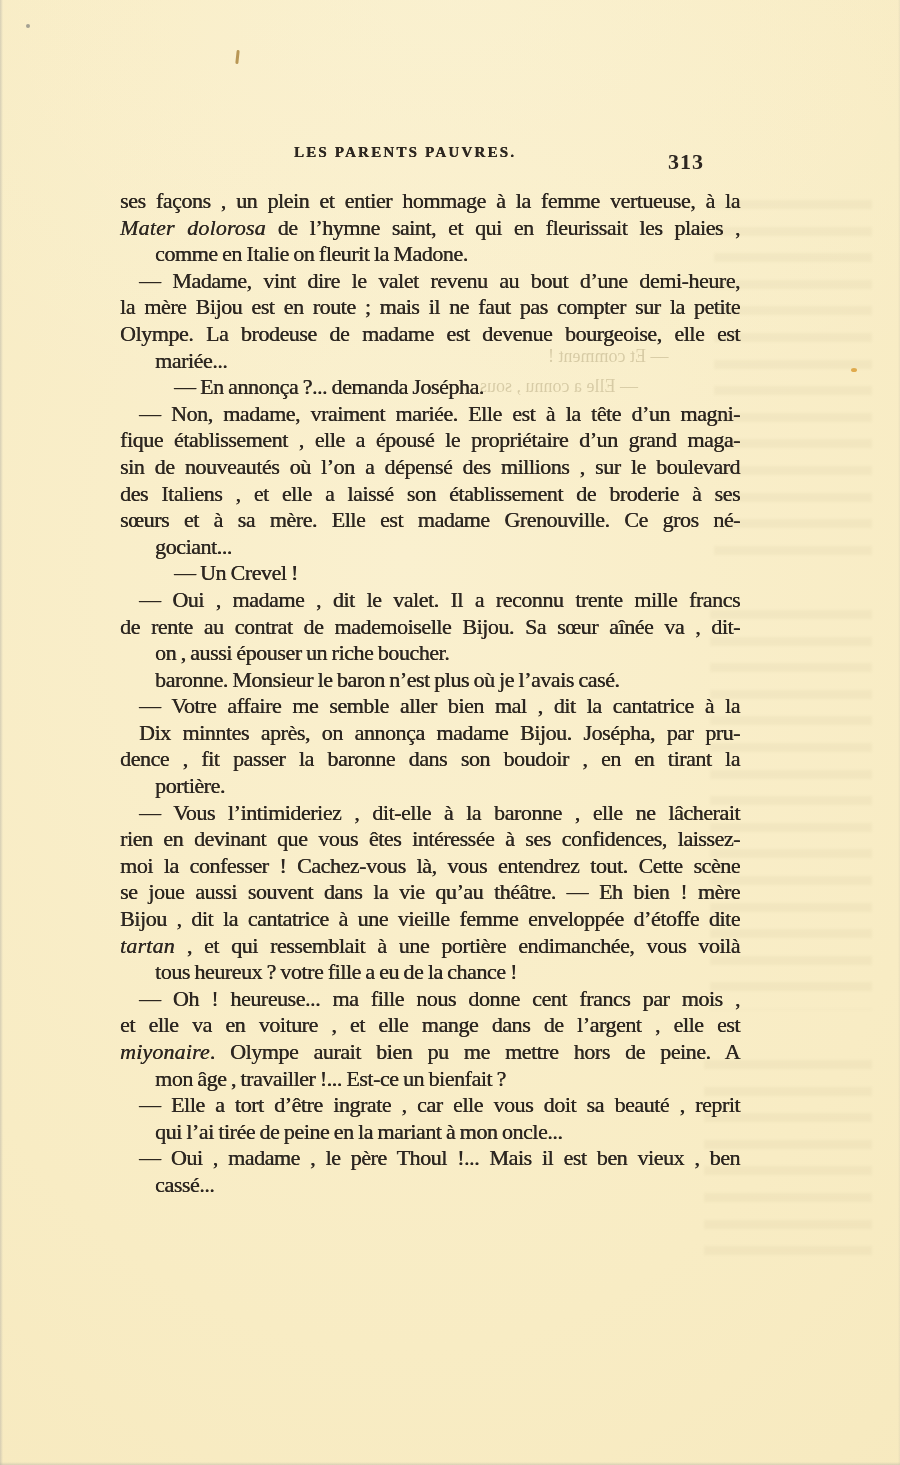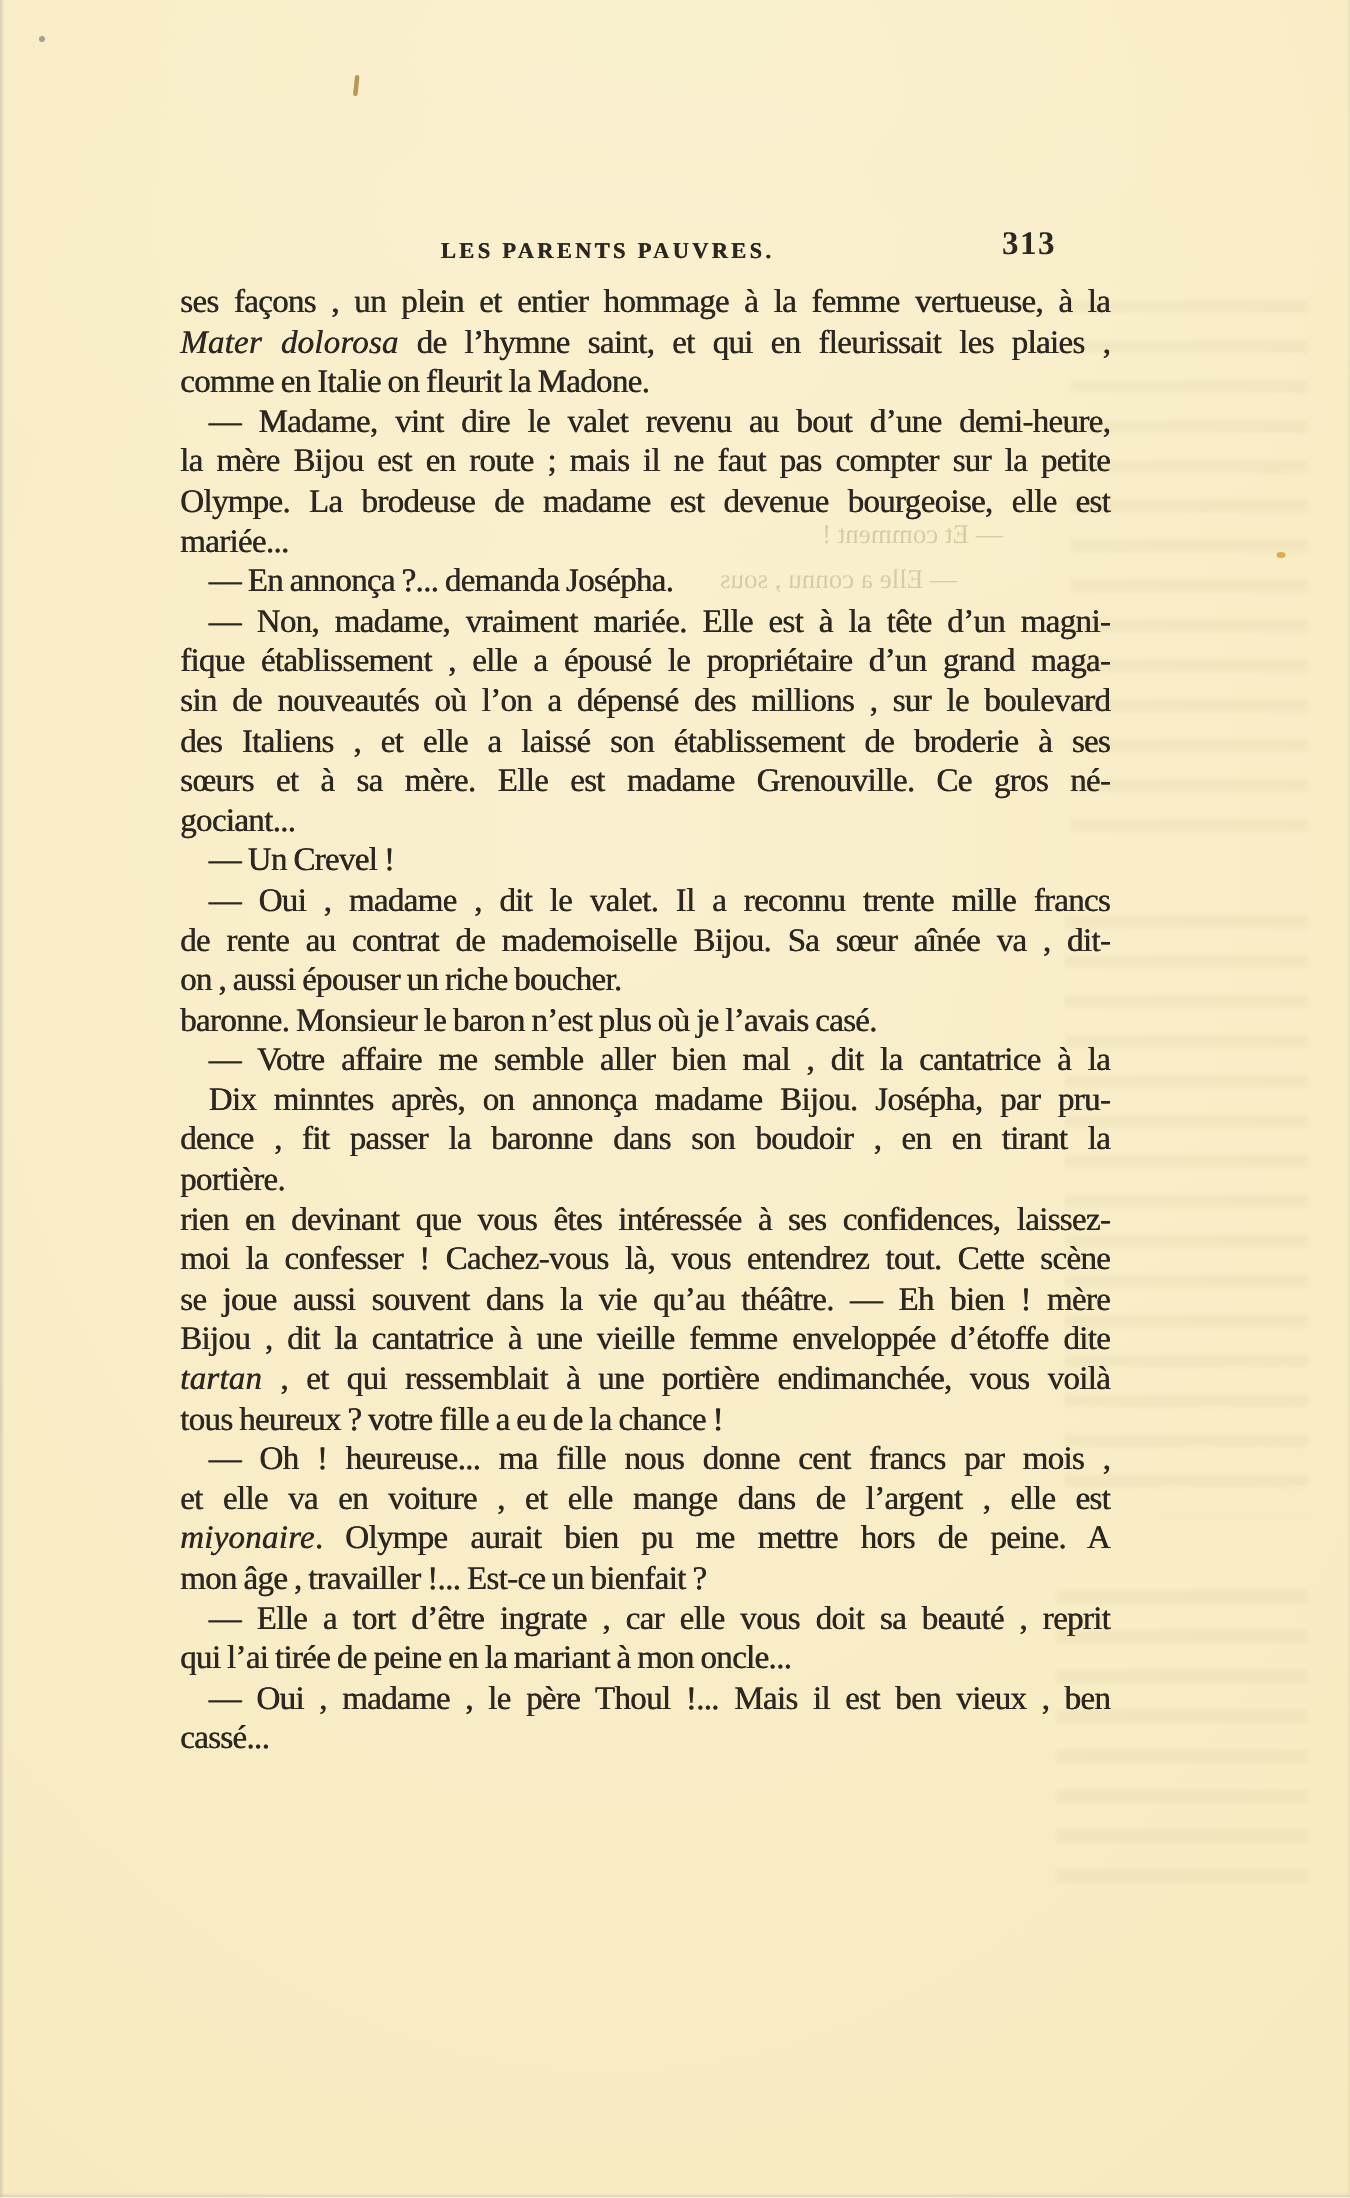--- a/index.html
+++ b/index.html
@@ -11,21 +11,21 @@
   .page {
     position: relative;
     width: 900px; height: 1465px;
     background:
       radial-gradient(120% 55% at 50% 0%, rgba(255,250,230,0.25) 0%, rgba(255,250,230,0) 60%),
       radial-gradient(140% 120% at 45% 38%, #faf0cf 0%, #f8ecc4 45%, #f6e8bc 78%, #f2e2b2 100%);
   }
   
   .running-title {
     position: absolute;
-    left: 108px; top: 160px; width: 594px;
+    left: 108px; top: 144px; width: 594px;
     text-align: center;
     font-size: 15px; font-weight: bold;
     letter-spacing: 2.2px;
     color: #2d2721;
     text-shadow: 0.3px 0 0 currentColor;
   }
   .page-number {
     position: absolute;
     left: 668px; top: 149px;
     font-size: 22px; font-weight: bold;
@@ -42,21 +42,21 @@
     word-spacing: -0.6px;
   }
   .line {
     height: 26.6px;
     line-height: 26.6px;
     text-align: justify;
     text-align-last: justify;
     text-shadow: 0.35px 0 0 currentColor;
     white-space: nowrap;
   }
-  .line.last { text-align-last: left; white-space: normal; }
+  .line.last { text-align-last: left; white-space: normal; margin-left: 35px; }
   .line.indent { text-indent: 19px; }
   .italic { font-style: italic; letter-spacing: 0.15px; }
   
   .ghost-frag {
     position: absolute;
     font-size: 18px;
     color: #8c7c50;
     opacity: 0.30;
     transform: scaleX(-1);
     filter: blur(0.4px);
@@ -117,20 +117,21 @@
       <div class="line last"><span>gociant...</span></div>
       <div class="line last indent"><span>— Un Crevel !</span></div>
       <div class="line indent"><span>— Oui , madame , dit le valet. Il a reconnu trente mille francs</span></div>
       <div class="line"><span>de rente au contrat de mademoiselle Bijou. Sa sœur aînée va , dit-</span></div>
       <div class="line last"><span>on , aussi épouser un riche boucher.</span></div>
       <div class="line last"><span>baronne. Monsieur le baron n’est plus où je l’avais casé.</span></div>
       <div class="line indent"><span>— Votre affaire me semble aller bien mal , dit la cantatrice à la</span></div>
       <div class="line indent"><span>Dix minntes après, on annonça madame Bijou. Josépha, par pru-</span></div>
       <div class="line"><span>dence , fit passer la baronne dans son boudoir , en en tirant la</span></div>
       <div class="line last"><span>portière.</span></div>
+      <div class="line indent"><span>— Vous l’intimideriez , dit-elle à la baronne , elle ne lâcherait</span></div>
       <div class="line"><span>rien en devinant que vous êtes intéressée à ses confidences, laissez-</span></div>
       <div class="line"><span>moi la confesser ! Cachez-vous là, vous entendrez tout. Cette scène</span></div>
       <div class="line"><span>se joue aussi souvent dans la vie qu’au théâtre. — Eh bien ! mère</span></div>
       <div class="line"><span>Bijou , dit la cantatrice à une vieille femme enveloppée d’étoffe dite</span></div>
       <div class="line"><span class="italic">tartan</span><span> , et qui ressemblait à une portière endimanchée, vous voilà</span></div>
       <div class="line last"><span>tous heureux ? votre fille a eu de la chance !</span></div>
       <div class="line indent"><span>— Oh ! heureuse... ma fille nous donne cent francs par mois ,</span></div>
       <div class="line"><span>et elle va en voiture , et elle mange dans de l’argent , elle est</span></div>
       <div class="line"><span class="italic">miyonaire</span><span>. Olympe aurait bien pu me mettre hors de peine. A</span></div>
       <div class="line last"><span>mon âge , travailler !... Est-ce un bienfait ?</span></div>

